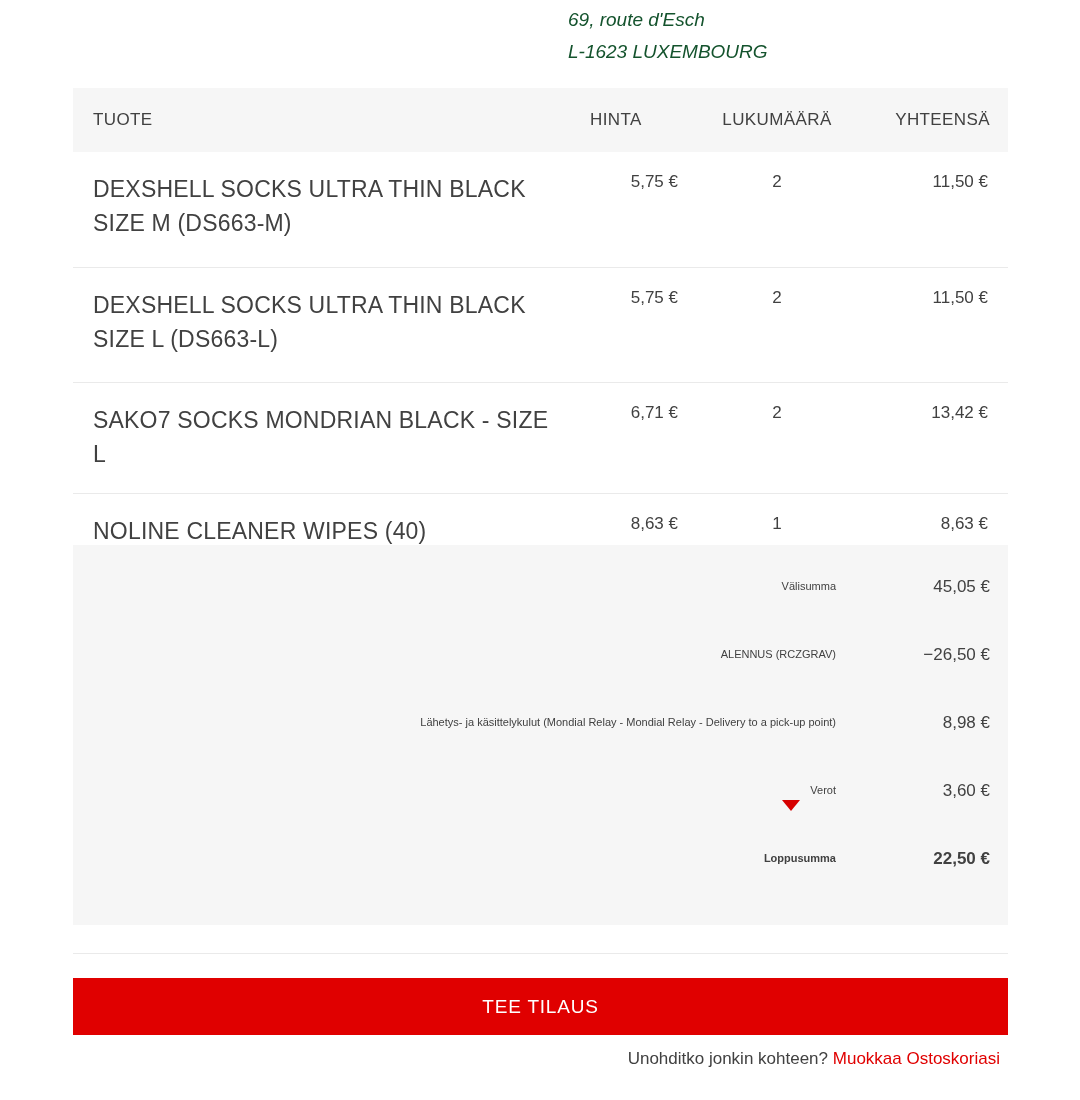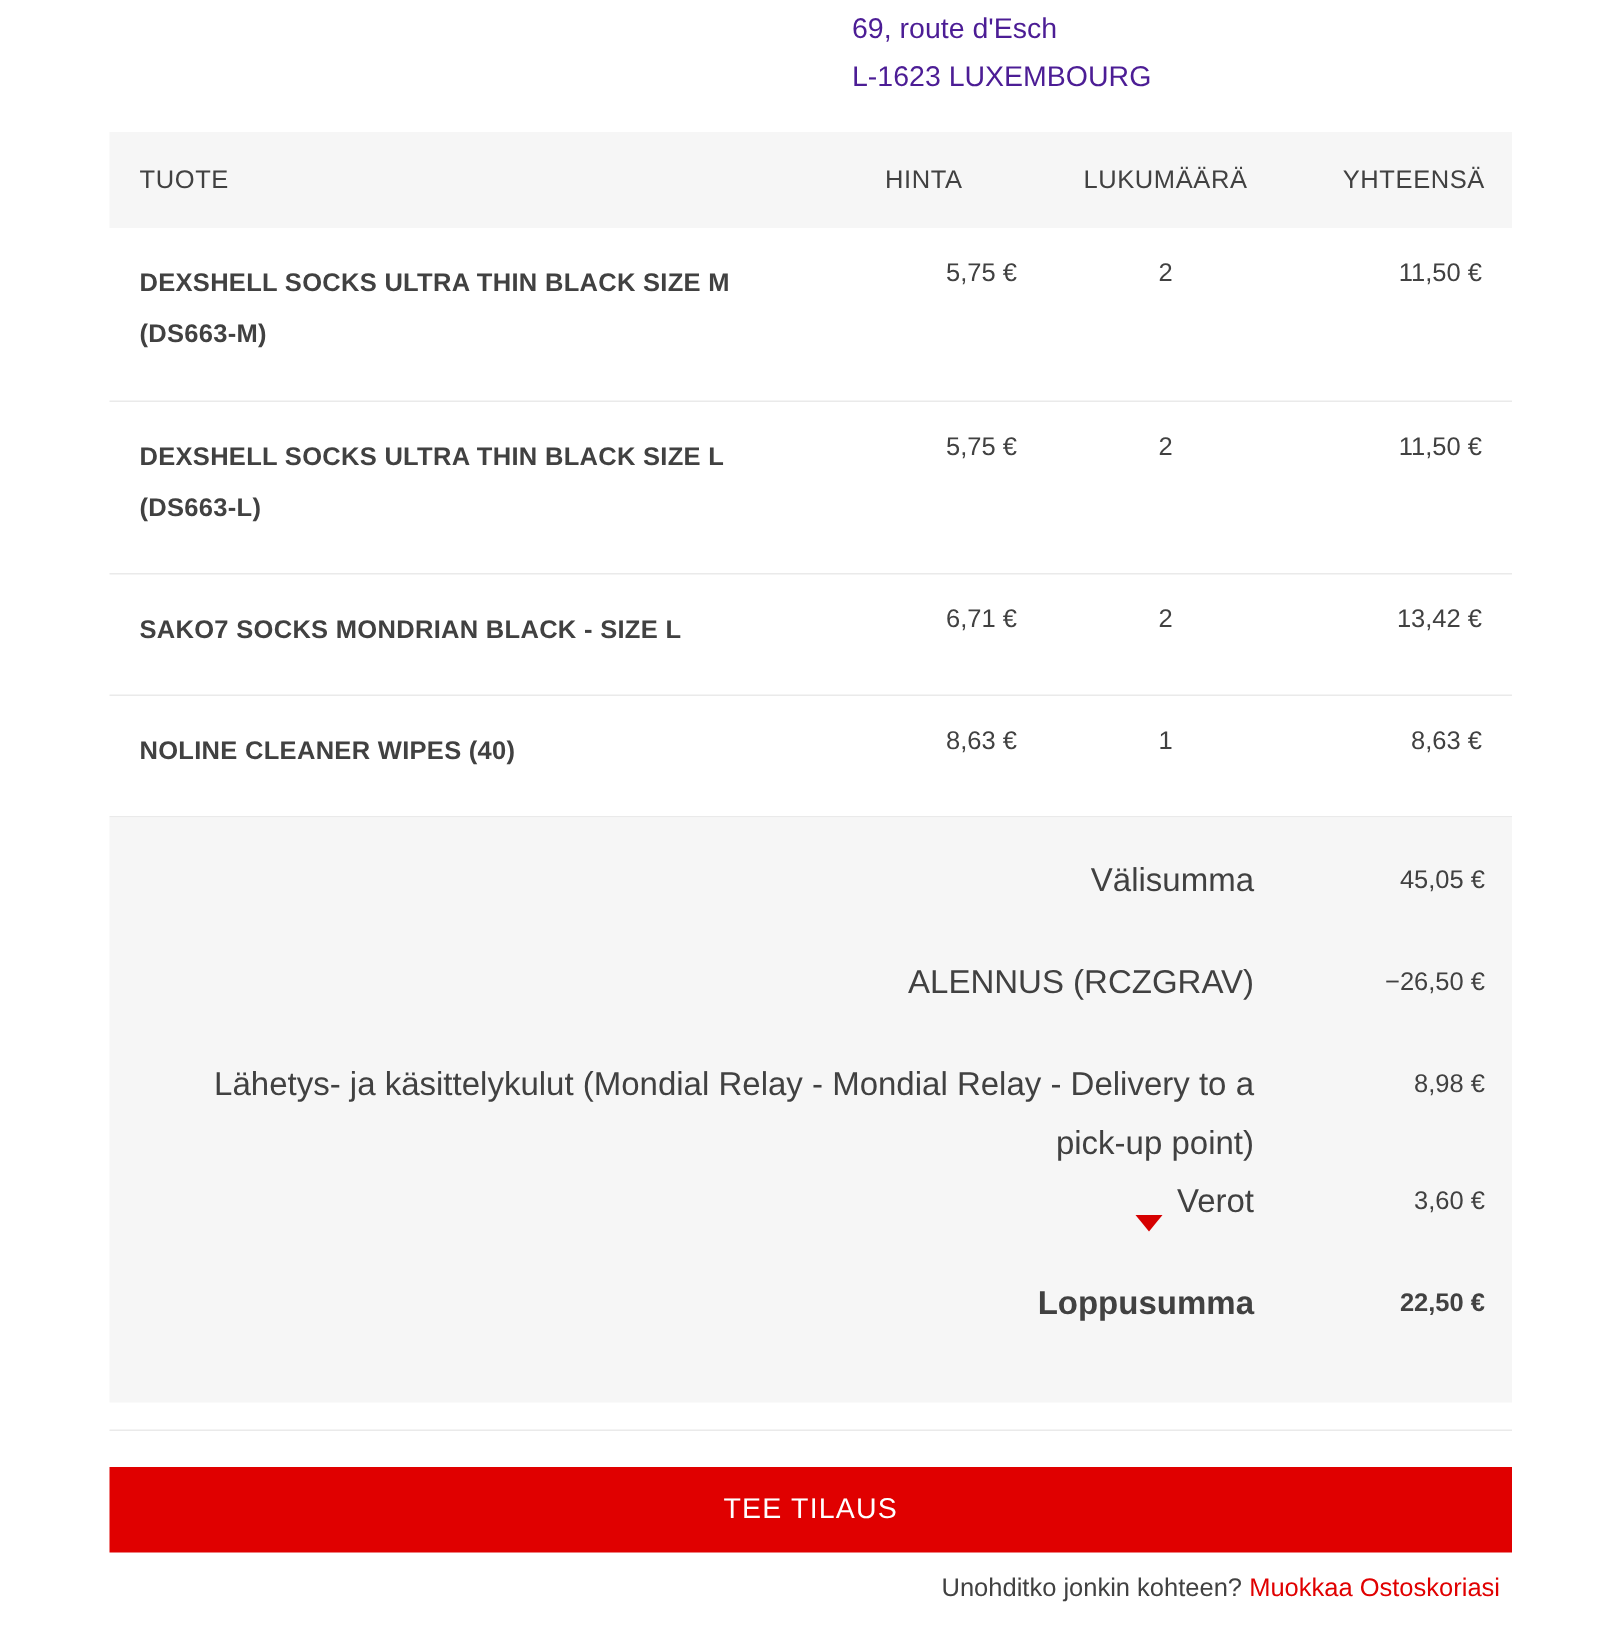--- a/index.html
+++ b/index.html
@@ -17,23 +17,24 @@
     height: 1100px;
     position: relative;
     overflow: hidden;
   }
 
   
   .address {
     position: absolute;
     left: 568px;
     top: 4px;
+    font-style: italic;
     font-size: 19px;
     line-height: 32px;
-    color: #4c1d95;
+    color: #14532d;
     white-space: nowrap;
   }
 
   
   .cart-table {
     position: absolute;
     left: 73px;
     top: 88px;
     width: 935px;
     border-collapse: collapse;
@@ -58,24 +59,24 @@
   .col-total { width: 152px; }
 
   .cart-table tbody td {
     padding: 20px 20px 22px 20px;
     vertical-align: top;
     border-bottom: 1px solid #eaeaea;
     font-size: 17px;
     color: #414141;
   }
   .cart-table tbody tr.item-row td.prod {
-    font-weight: bold;
+    font-weight: normal;
     letter-spacing: 0.2px;
     line-height: 34px;
-    font-size: 17px;
+    font-size: 23px;
   }
   td.price { text-align: right; padding-right: 12px; white-space: nowrap; }
   td.qty   { text-align: center; font-size: 16px; }
   td.total { text-align: right; padding-right: 18px; white-space: nowrap; }
 
   
   tr.tall td { height: 115px; }
   tr.short td { height: 81px; }
 
   
@@ -89,21 +90,21 @@
   }
   .totals-row {
     display: flex;
     align-items: flex-start;
     padding: 0 18px 0 24px;
     min-height: 68px;
   }
   .totals-label {
     flex: 1 1 auto;
     text-align: right;
-    font-size: 22px;
+    font-size: 11px;
     color: #414141;
     line-height: 39px;
     padding-right: 22px;
   }
   .totals-value {
     flex: 0 0 132px;
     text-align: right;
     font-size: 17px;
     color: #414141;
     line-height: 39px;

